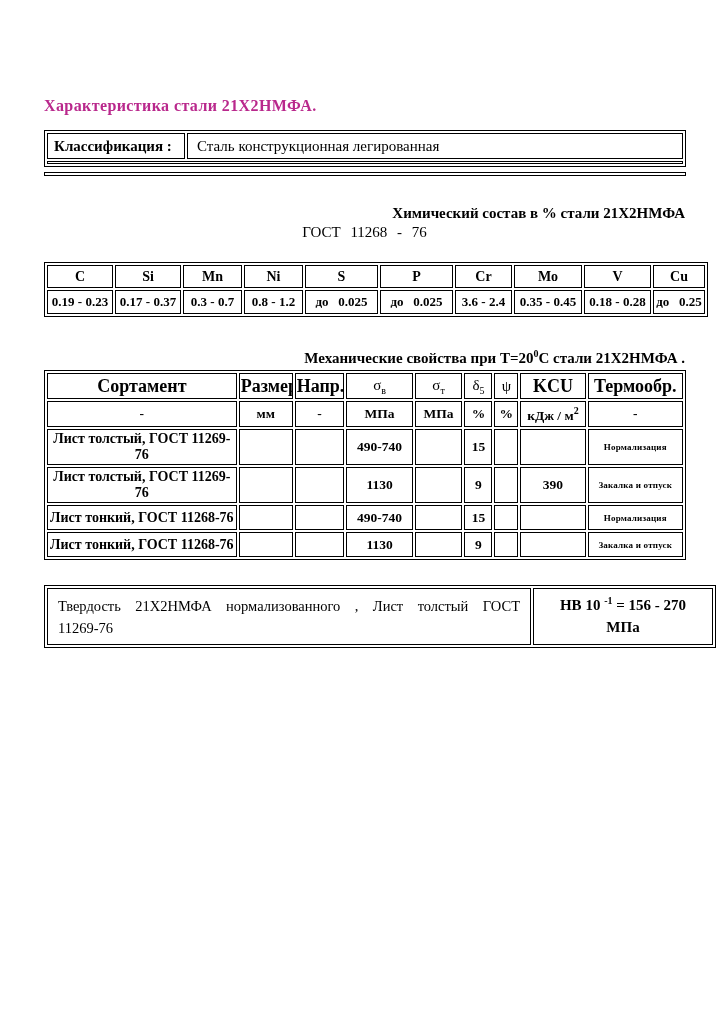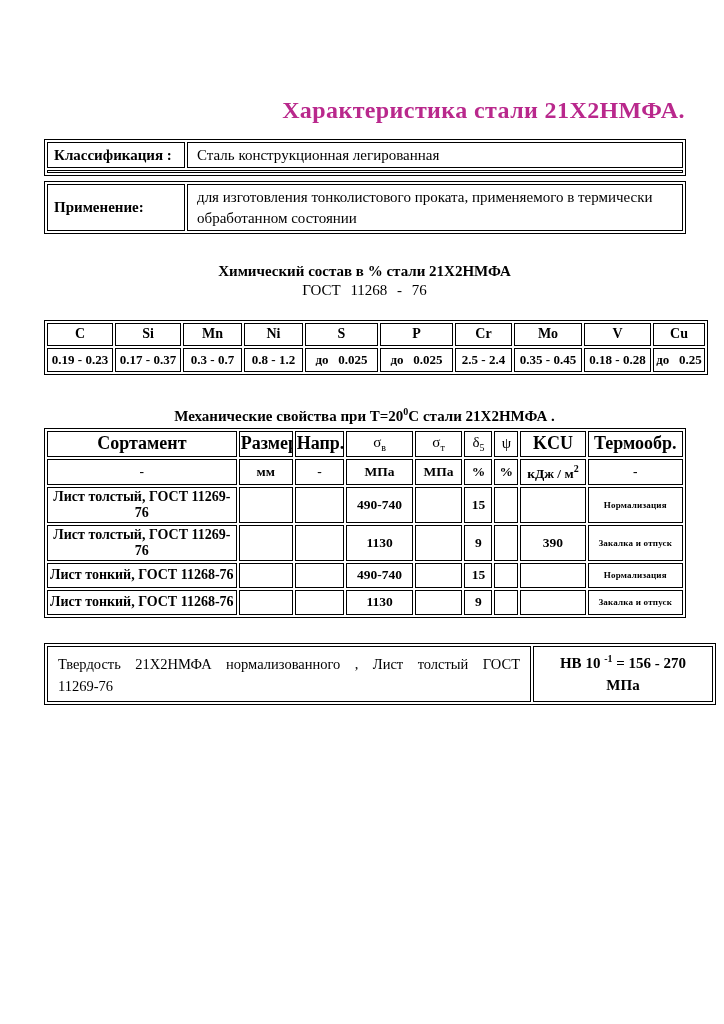--- a/index.html
+++ b/index.html
@@ -11,22 +11,22 @@
     color: #000;
     overflow: hidden;
   }
   .page {
     position: relative;
     width: 724px; height: 1024px;
     padding: 97px 39px 0 44px;
   }
   .doc-title {
     margin: 0;
-    text-align: right;
-    font-size: 24px;
+    text-align: left;
+    font-size: 16px;
     font-weight: bold;
     letter-spacing: 0.4px;
     color: #b9288c;
   }
   table {
     border-collapse: separate;
     border-spacing: 2px;
     border: 1px solid #000;
     table-layout: fixed;
   }
@@ -53,21 +53,21 @@
     line-height: 1.35;
   }
   .r-marka td, .r-marka th { height: 27px; }
   .r-klass td, .r-klass th { height: 20px; }
   .r-spacer td { height: 3px; padding: 0; }
   .r-primen td, .r-primen th { height: 44px; }
   .r-analog td, .r-analog th { height: 41px; }
 
   
   .sec-head {
-    text-align: center;
+    text-align: right;
     font-weight: bold;
     font-size: 15px;
     margin: 0;
   }
   .chem-head { margin-top: 29px; }
   .chem-gost {
     text-align: center;
     font-weight: normal;
     font-size: 15px;
     margin-top: 2px;
@@ -149,24 +149,20 @@
     </tr>
   </tbody>
     </table>
 
   <table class="info-table t2">
     <colgroup>
         <col style="width:138px">
         <col>
       </colgroup>
     <tbody>
-        <tr class="r-primen">
-      <th class="info-label">Применение:</th>
-      <td class="info-value">для изготовления тонколистового проката, применяемого в термически обработанном состоянии</td>
-    </tr>
   </tbody>
     </table>
 
   <div class="sec-head chem-head">Химический состав в % стали   21Х2НМФА</div>
   <div class="chem-gost">ГОСТ 11268 - 76</div>
 
   <table class="chem-table">
     <colgroup>
       <col style="width:66px">
         <col style="width:66px">
@@ -192,21 +188,21 @@
       <th>V</th>
       <th>Cu</th>
     </tr>
     <tr>
       <td>0.19 - 0.23</td>
       <td>0.17 - 0.37</td>
       <td>0.3 - 0.7</td>
       <td>0.8 - 1.2</td>
       <td>до   0.025</td>
       <td>до   0.025</td>
-      <td>2.5 - 2.4</td>
+      <td>3.6 - 2.4</td>
       <td>0.35 - 0.45</td>
       <td>0.18 - 0.28</td>
       <td>до   0.25</td>
     </tr>
   </tbody>
     </table>
 
   <div class="sec-head mech-head"><span>Механические свойства при Т=20</span><sup>0</sup><span>С стали 21Х2НМФА .</span></div>
 
   <table class="mech-table">

